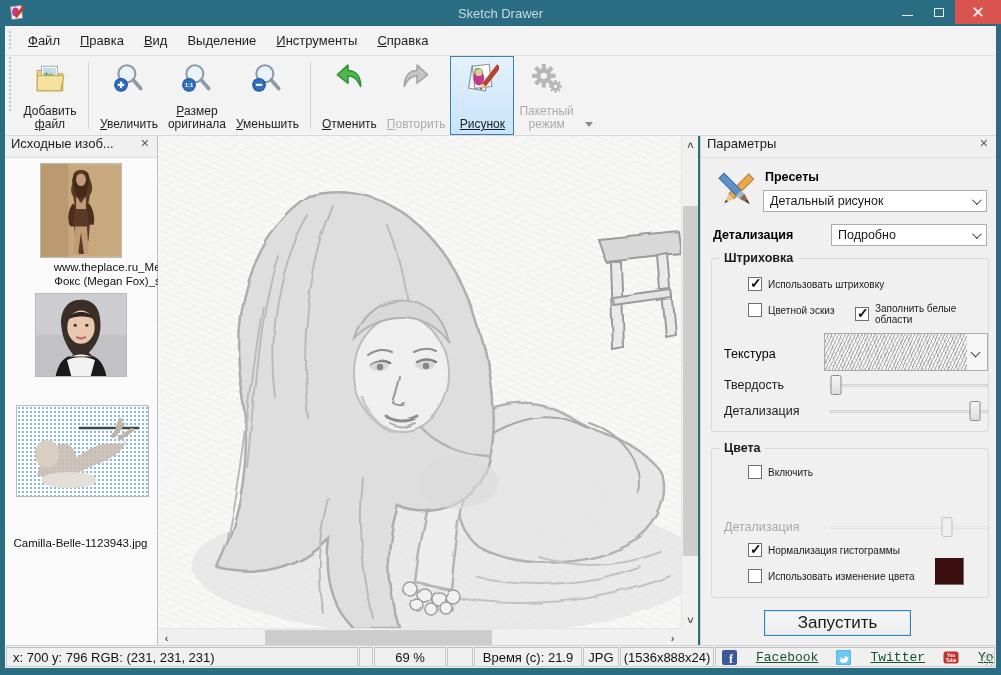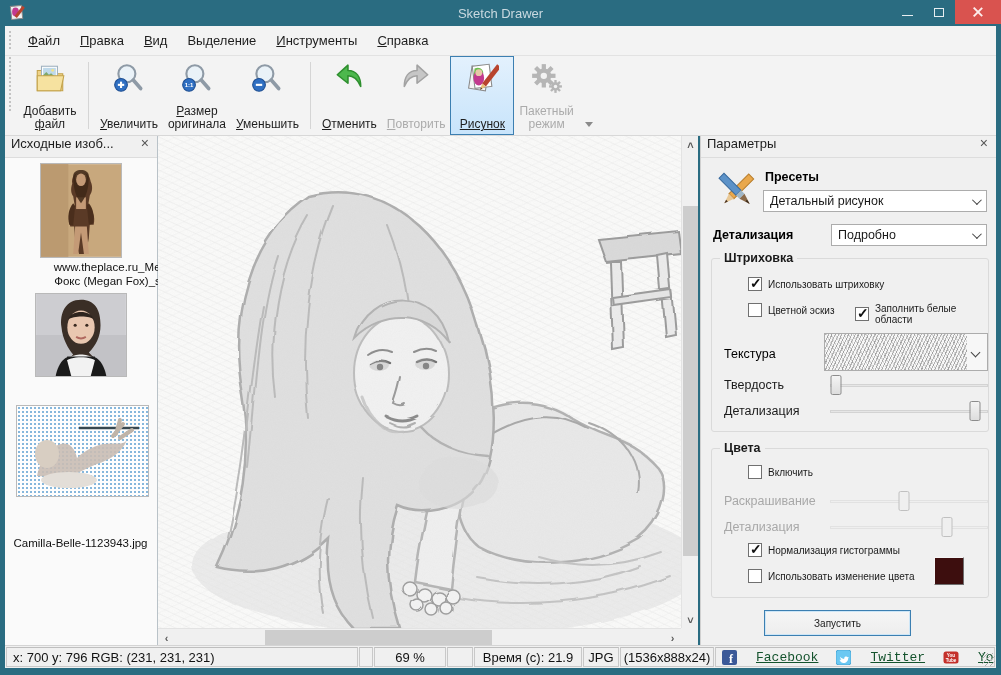--- a/index.html
+++ b/index.html
@@ -94,21 +94,21 @@
   .texture-prev { flex:1; height:100%;
      background:
        repeating-linear-gradient(115deg, rgba(70,70,70,0.38) 0 1px, transparent 1px 3px),
        repeating-linear-gradient(65deg, rgba(110,110,110,0.22) 0 1px, transparent 1px 4px),
        #F6F6F6; }
   .texture-box .chev { width:7px; height:7px; border-right:1.6px solid #444; border-bottom:1.6px solid #444;
                        transform:rotate(45deg); margin:0 8px 0 5px; }
   .swatch { position:absolute; width:30px; height:28px; border:1px solid #9A9A9A;
             border-top-color:#F5F5F5; border-left-color:#F5F5F5; border-right-color:#6E6E6E; border-bottom-color:#6E6E6E; }
   .run-btn { position:absolute; height:26px; background:linear-gradient(#F6F6F6,#EDEDED); border:1px solid #3C7FB1;
-             display:flex; align-items:center; justify-content:center; font-size:10px; color:#1A1A1A;
+             display:flex; align-items:center; justify-content:center; font-size:17px; color:#1A1A1A;
              box-shadow:0 0 0 1px #CDE6F7 inset; }
 
   
   .statusbar { position:absolute; left:5px; right:5px; top:645px; height:23px; background:#F0F0F0;
                border-top:1px solid #D4D4D4; display:flex; align-items:stretch; font-size:13px; color:#111; }
   .sb-cell { border:1px solid #C9C9C9; border-top-color:#BEBEBE; margin:1px 1px 1px 0; display:flex;
              align-items:center; padding:0 6px; white-space:nowrap; overflow:hidden; }
   .sb-link { display:flex; align-items:center; margin-right:18px; }
   .sb-link .lnk { text-decoration:underline; color:#14532d; margin-left:19px;font-family:Liberation Mono, monospace; }
   .resize-grip { position:absolute; right:1px; bottom:2px; width:13px; height:13px;
@@ -496,27 +496,20 @@
     </div>
 
     <div class="groupbox" style="left:10px; top:312px; width:278px; height:150px;">
       <div class="group-legend">Цвета</div>
 
       <div class="cb-row" style="left:12px; top:16px;">
         <span class="cb"></span>
         <span>Включить</span>
       </div>
 
-      <div class="slider-row disabled-row" style="left:12px; top:42px; width:264px;">
-        <span class="sl-label">Раскрашивание</span>
-        <div class="slider">
-          <div class="groove"></div>
-          <div class="sl-thumb" style="left: 47%;"></div>
-        </div>
-      </div>
       <div class="slider-row disabled-row" style="left:12px; top:68px; width:264px;">
         <span class="sl-label">Детализация</span>
         <div class="slider">
           <div class="groove"></div>
           <div class="sl-thumb" style="left: 74%;"></div>
         </div>
       </div>
 
       <div class="cb-row" style="left:12px; top:94px;">
         <span class="cb on"></span>

